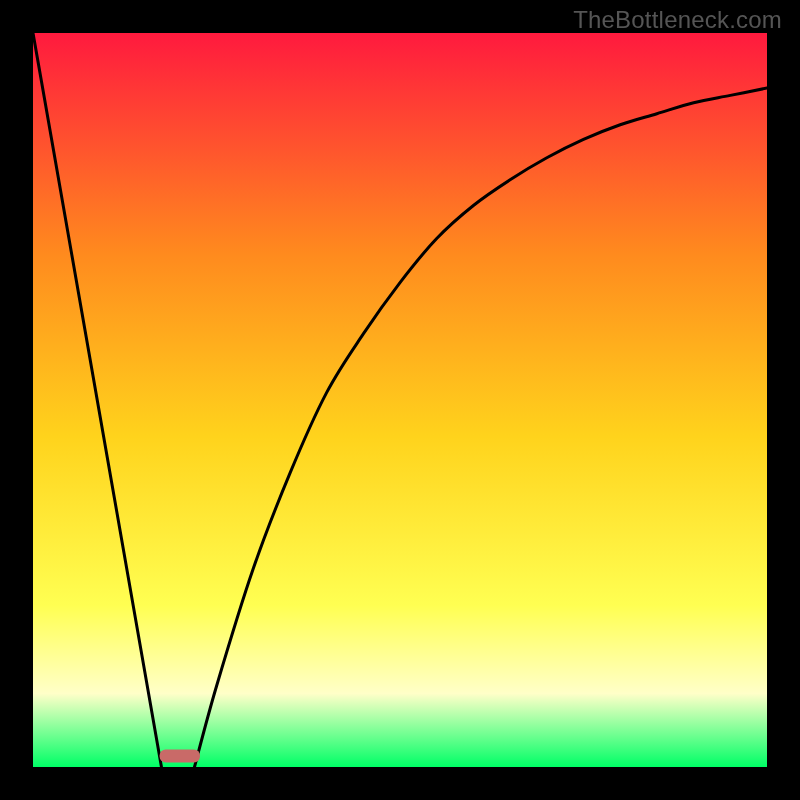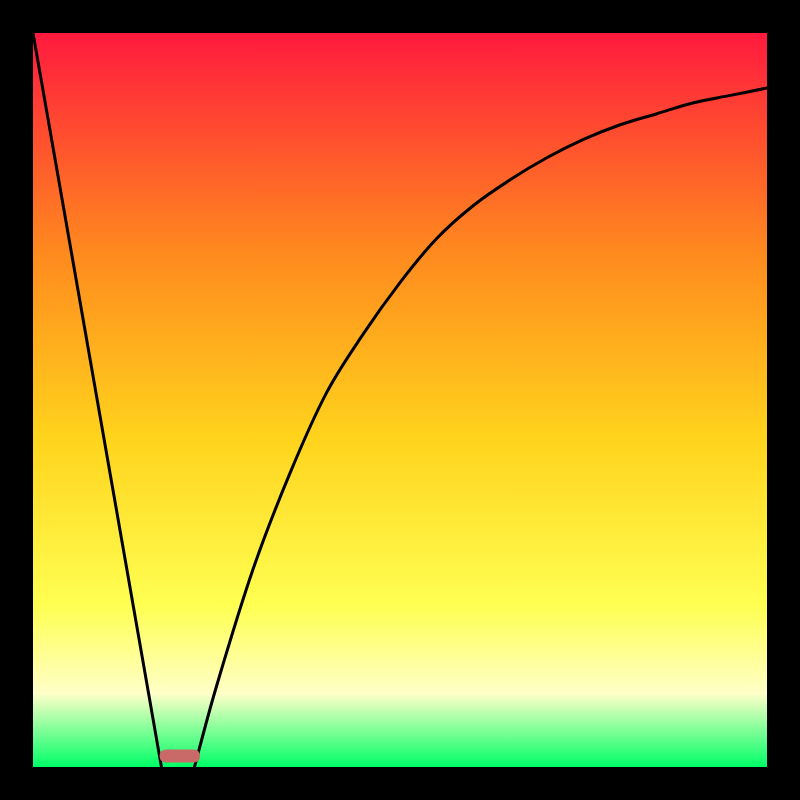--- a/index.html
+++ b/index.html
@@ -56,13 +56,14 @@
             <stop offset="90%" stop-color="#ffffc8"></stop>
             <stop offset="100%" stop-color="#00ff66"></stop>
           </linearGradient>
       </defs>
       <rect x="0" y="0" width="734" height="734" fill="url(#bg-grad)"></rect>
       <path id="left-line" fill="none" stroke-width="3" stroke-linecap="round" d="M 0 0 L 128.45 734" stroke="#000000"></path>
       <path id="right-curve" fill="none" stroke-width="3" stroke-linecap="round" d="M 161.48 734 C 165.14999999999998 720.5433333333333, 173.71333333333334 686.29, 183.5 653.26 C 193.28666666666666 620.23, 207.96666666666667 571.2966666666666, 220.2 535.8199999999999 C 232.4333333333333 500.34333333333325, 244.66666666666663 469.76, 256.9 440.4 C 269.1333333333333 411.03999999999996, 281.3666666666667 382.9033333333333, 293.6 359.65999999999997 C 305.83333333333337 336.41666666666663, 318.06666666666666 319.29, 330.3 300.94 C 342.53333333333336 282.59, 354.76666666666665 265.4633333333333, 367 249.55999999999997 C 379.23333333333335 233.65666666666664, 391.4666666666667 218.365, 403.70000000000005 205.52 C 415.9333333333334 192.675, 428.16666666666663 182.27666666666664, 440.4 172.48999999999998 C 452.6333333333333 162.70333333333332, 464.8666666666667 154.7516666666666, 477.1 146.79999999999995 C 489.33333333333337 138.8483333333333, 501.5666666666666 131.50833333333335, 513.8 124.78000000000003 C 526.0333333333333 118.0516666666667, 538.2666666666667 111.93500000000002, 550.5 106.43 C 562.7333333333333 100.925, 574.9666666666667 96.03166666666667, 587.2 91.75 C 599.4333333333334 87.46833333333333, 611.6666666666666 84.41, 623.9 80.74 C 636.1333333333333 77.07, 648.3666666666667 72.78833333333331, 660.6 69.72999999999998 C 672.8333333333334 66.67166666666664, 685.0666666666666 64.83666666666664, 697.3 62.38999999999997 C 709.5333333333333 59.94333333333331, 727.8833333333333 56.273333333333305, 734 55.04999999999997" stroke="#000000"></path>
       <rect id="marker" rx="6" ry="6" x="126.61500000000001" y="716.384" width="40.37" height="13.212" fill="#c96a68"></rect>
     </svg>
   </div>
+  <div class="watermark">TheBottleneck.com</div>
 </div>
 
 </body></html>

